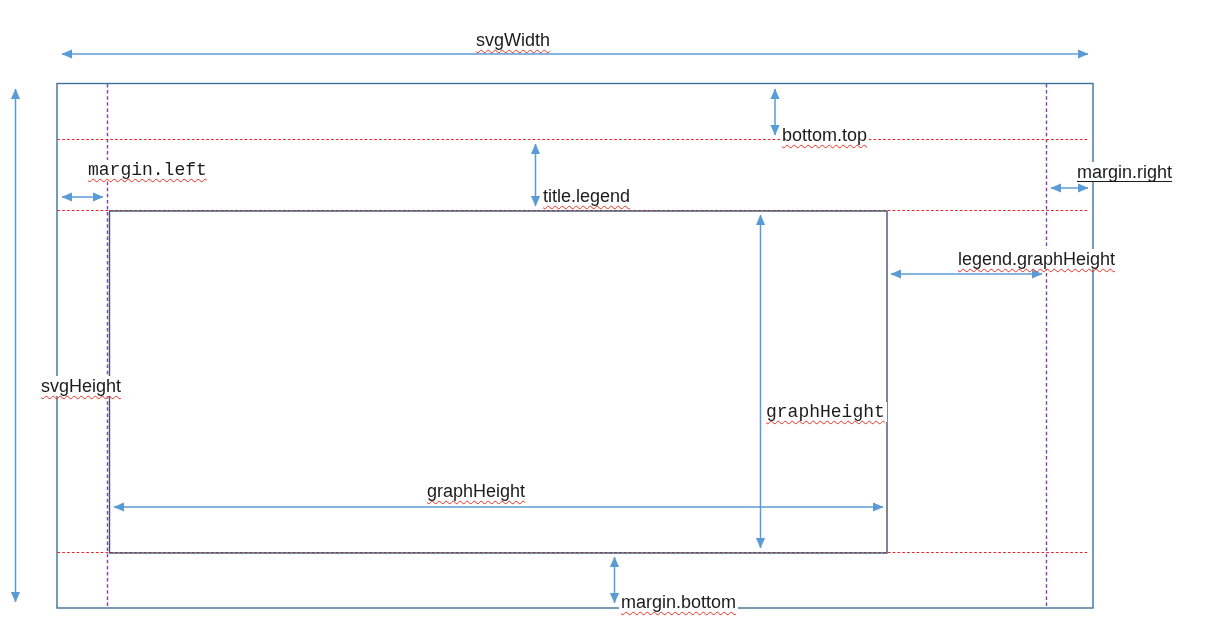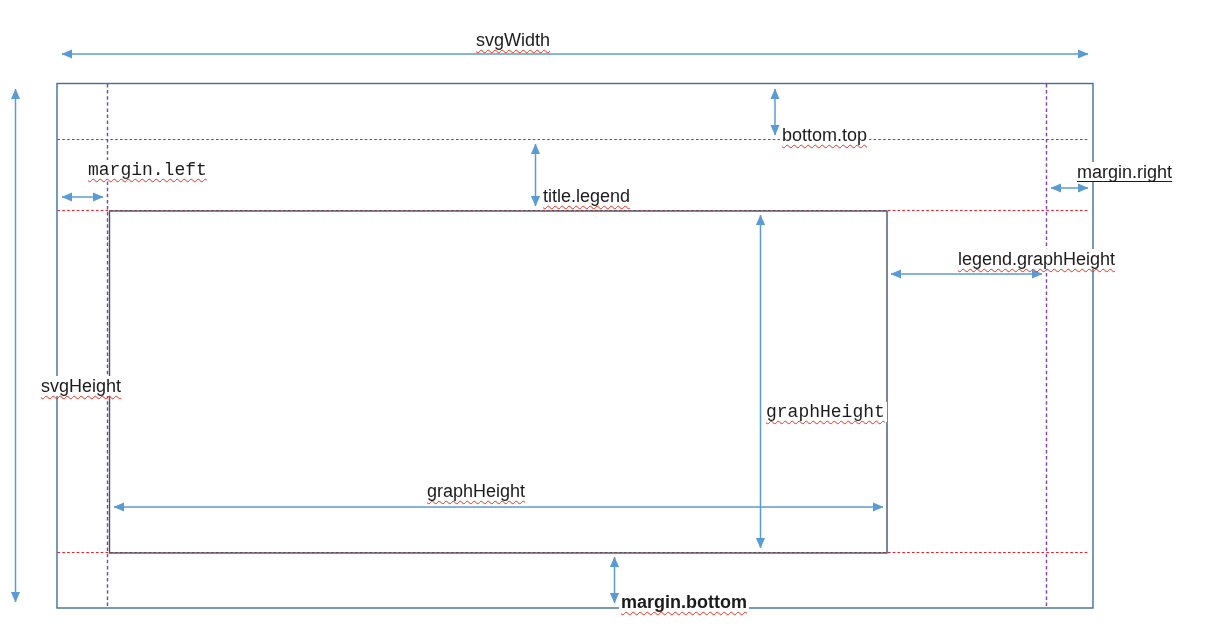--- a/index.html
+++ b/index.html
@@ -80,14 +80,14 @@
 
   <div class="lbl" style="left:474px;top:30px;">svgWidth</div>
   <div class="lbl" style="left:3px;top:376px;margin-left:36px;">svgHeight</div>
   <div class="lbl" style="left:780px;top:125px;">bottom.top</div>
   <div class="lbl" style="left:86px;top:160px;font-family:Liberation Mono, monospace;">margin.left</div>
   <div class="lbl" style="left:1075px;top:162px;text-decoration:underline;">margin.right</div>
   <div class="lbl" style="left:541px;top:186px;">title.legend</div>
   <div class="lbl" style="left:956px;top:249px;">legend.graphHeight</div>
   <div class="lbl" style="left:764px;top:402px;font-family:Liberation Mono, monospace;">graphHeight</div>
   <div class="lbl" style="left:425px;top:481px;">graphHeight</div>
-  <div class="lbl" style="left:619px;top:592px;font-weight:bold;">margin.bottom</div>
+  <div class="lbl" style="left:619px;top:592px;">margin.bottom</div>
 </div>
 
 </body></html>

